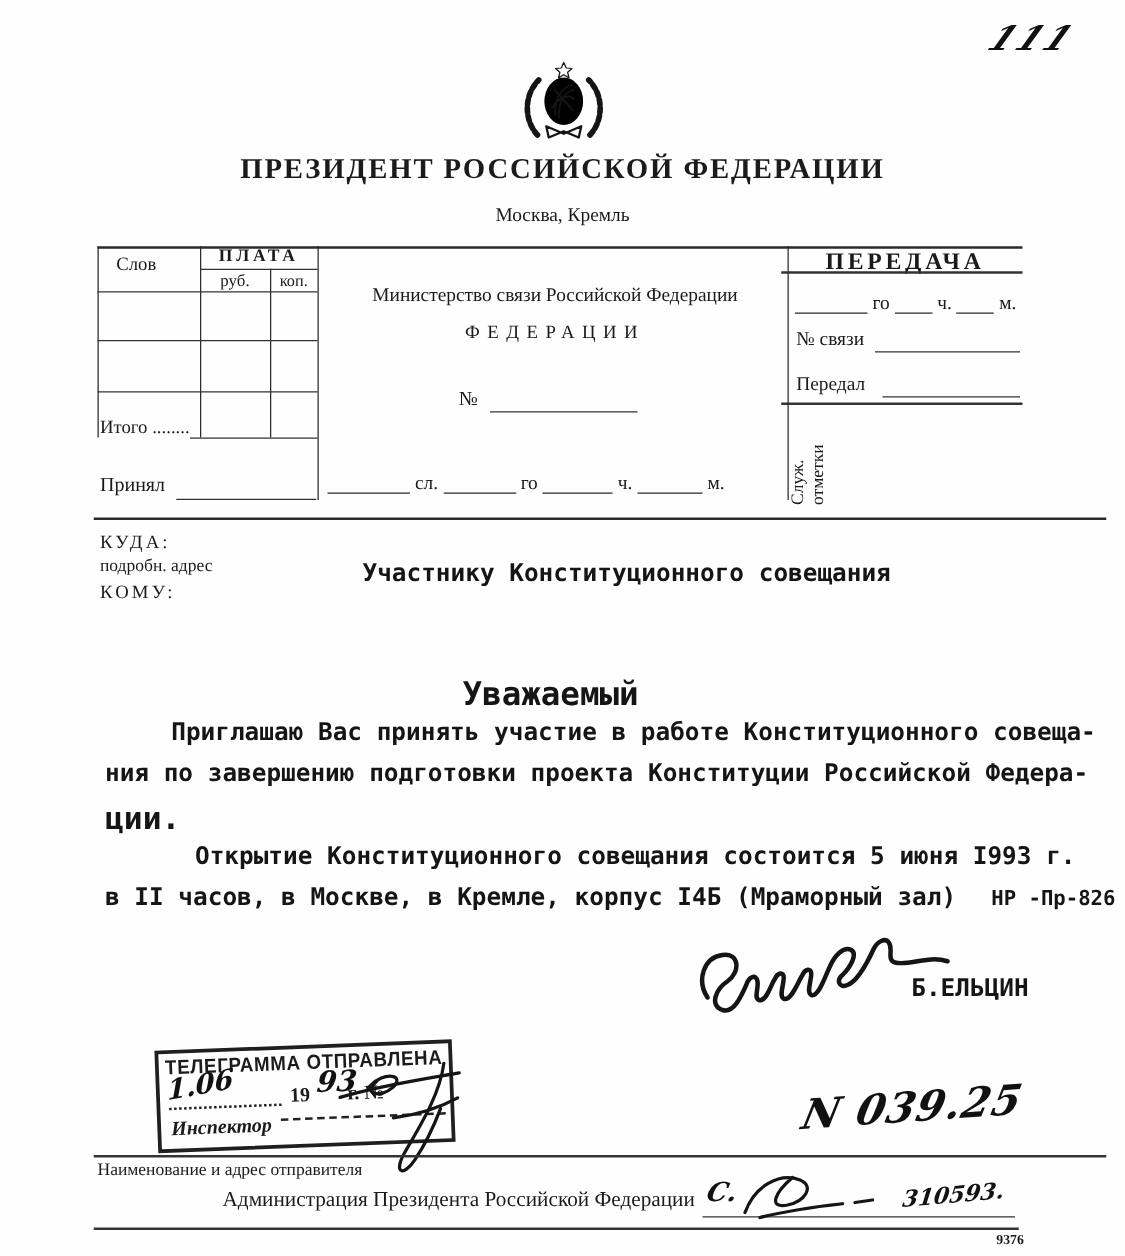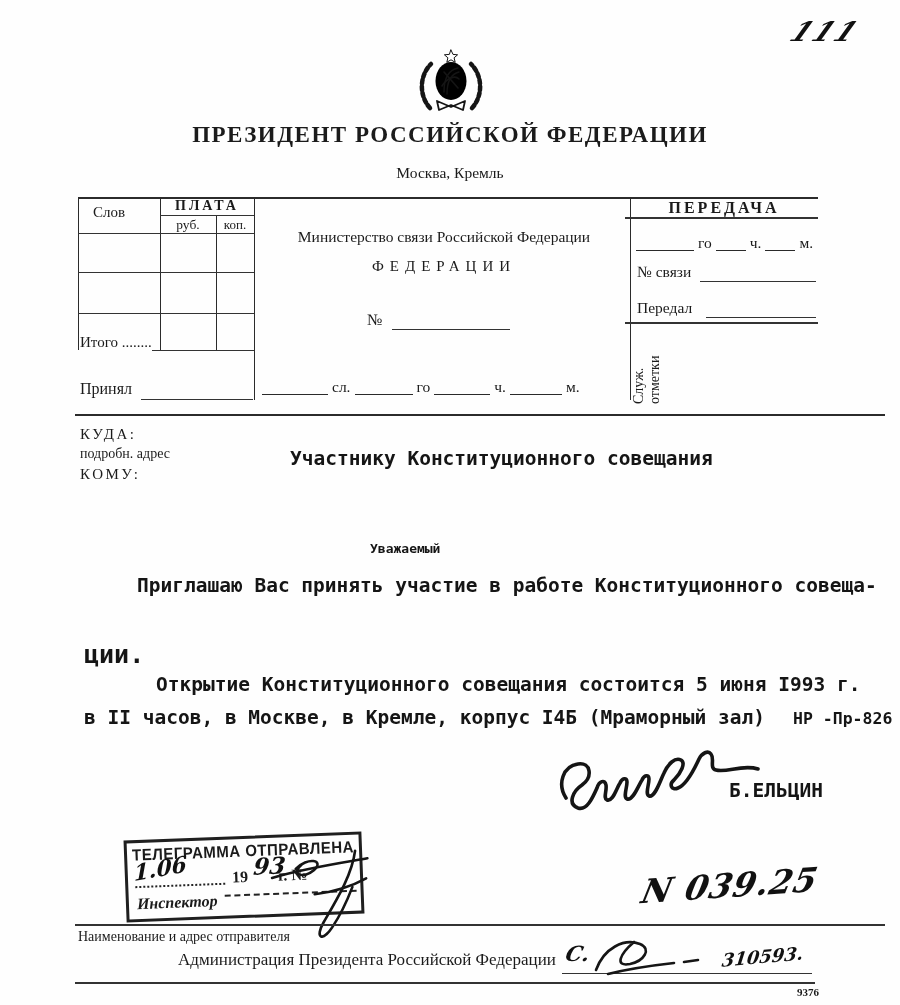--- a/index.html
+++ b/index.html
@@ -79,21 +79,21 @@
     <span class="bl" style="width:66px;"></span>
       <span class="lab serif">сл.</span>
     <span class="bl" style="width:58px;"></span>
       <span class="lab serif">го</span>
     <span class="bl" style="width:56px;"></span>
       <span class="lab serif">ч.</span>
     <span class="bl" style="width:52px;"></span>
       <span class="lab serif">м.</span>
   </div>
 
-  <div class="abs serif ctr" style="left:630px; top:199px; width:188px; font-size:16px; letter-spacing:3px; font-weight:bold;">ПЕРЕДАЧА</div>
+  <div class="abs serif ctr" style="left:630px; top:199px; width:188px; font-size:19px; letter-spacing:3px; font-weight:bold;">ПЕРЕДАЧА</div>
   <div class="abs hline-thin" style="left:625px; top:217px; width:193px; border-top-width:2px;"></div>
   <div class="abs formrow" style="left:636px; top:235px; width:180px;">
     <span class="bl" style="width:58px;"></span>
       <span class="lab serif">го</span>
     <span class="bl" style="width:30px;"></span>
       <span class="lab serif">ч.</span>
     <span class="bl" style="width:30px;"></span>
       <span class="lab serif">м.</span>
   </div>
   <div class="abs serif" style="left:637px; top:263px; font-size:15.5px;">№ связи</div>
@@ -104,22 +104,23 @@
   <div class="abs serif" style="left:611px; top:352px; width:72px; font-size:14px; line-height:16px; transform:rotate(-90deg);">
     <div>Служ.</div>
     <div>отметки</div>
   </div>
 
   <div class="abs serif" style="left:80px; top:426px; font-size:15px; letter-spacing:2.5px;">КУДА:</div>
   <div class="abs serif" style="left:80px; top:446px; font-size:14px;">подробн. адрес</div>
   <div class="abs serif" style="left:80px; top:466px; font-size:15px; letter-spacing:2.5px;">КОМУ:</div>
   <div class="abs mono" style="left:290px; top:447px; font-size:19.5px;">Участнику Конституционного совещания</div>
 
-  <div class="abs mono" style="left:370px; top:541px; font-size:13px;">Уважаемый</div>
+  <div class="abs mono" style="left:370px; top:541px; font-size:26px;">Уважаемый</div>
   <div class="abs mono" style="left:137px; top:574px; font-size:19.5px;">Приглашаю Вас принять участие в работе Конституционного совеща-</div>
+  <div class="abs mono" style="left:84px; top:607px; font-size:19.5px;">ния по завершению подготовки проекта Конституции Российской Федера-</div>
   <div class="abs mono" style="left:84px; top:640px; font-size:25px;">ции.</div>
   <div class="abs mono" style="left:137px; top:673px; font-size:19.5px;margin-left:19px;">Открытие Конституционного совещания состоится 5 июня I993 г.</div>
   <div class="abs mono" style="left:84px; top:706px; font-size:19.5px;">в II часов, в Москве, в Кремле, корпус I4Б (Мраморный зал)</div>
   <div class="abs mono" style="left:793px; top:709px; font-size:16.5px;">НР -Пр-826</div>
 
   <div class="abs" style="left:552px; top:728px;">
     <svg width="210" height="95" viewBox="0 0 210 95">
       <path stroke-width="3.6" d="M14 70 C5 56 11 38 26 36 C39 34 41 49 30 57 C21 63 15 76 26 80 C35 83 41 69 45 60 C47 53 53 51 54 57 C55 63 51 70 55 72 C61 74 64 61 68 55 C70 50 75 49 75 54 C75 60 71 69 75 71 C81 73 86 58 90 52 C92 47 97 46 97 51 C97 57 93 66 97 68 C103 70 108 53 112 45 C116 36 123 29 129 32 C134 35 129 45 122 52 C117 56 119 63 126 60 C134 57 141 44 147 31 C150 25 156 22 159 26 C163 31 157 40 164 42 C175 45 190 36 206 41"></path>
     </svg>
   </div>

